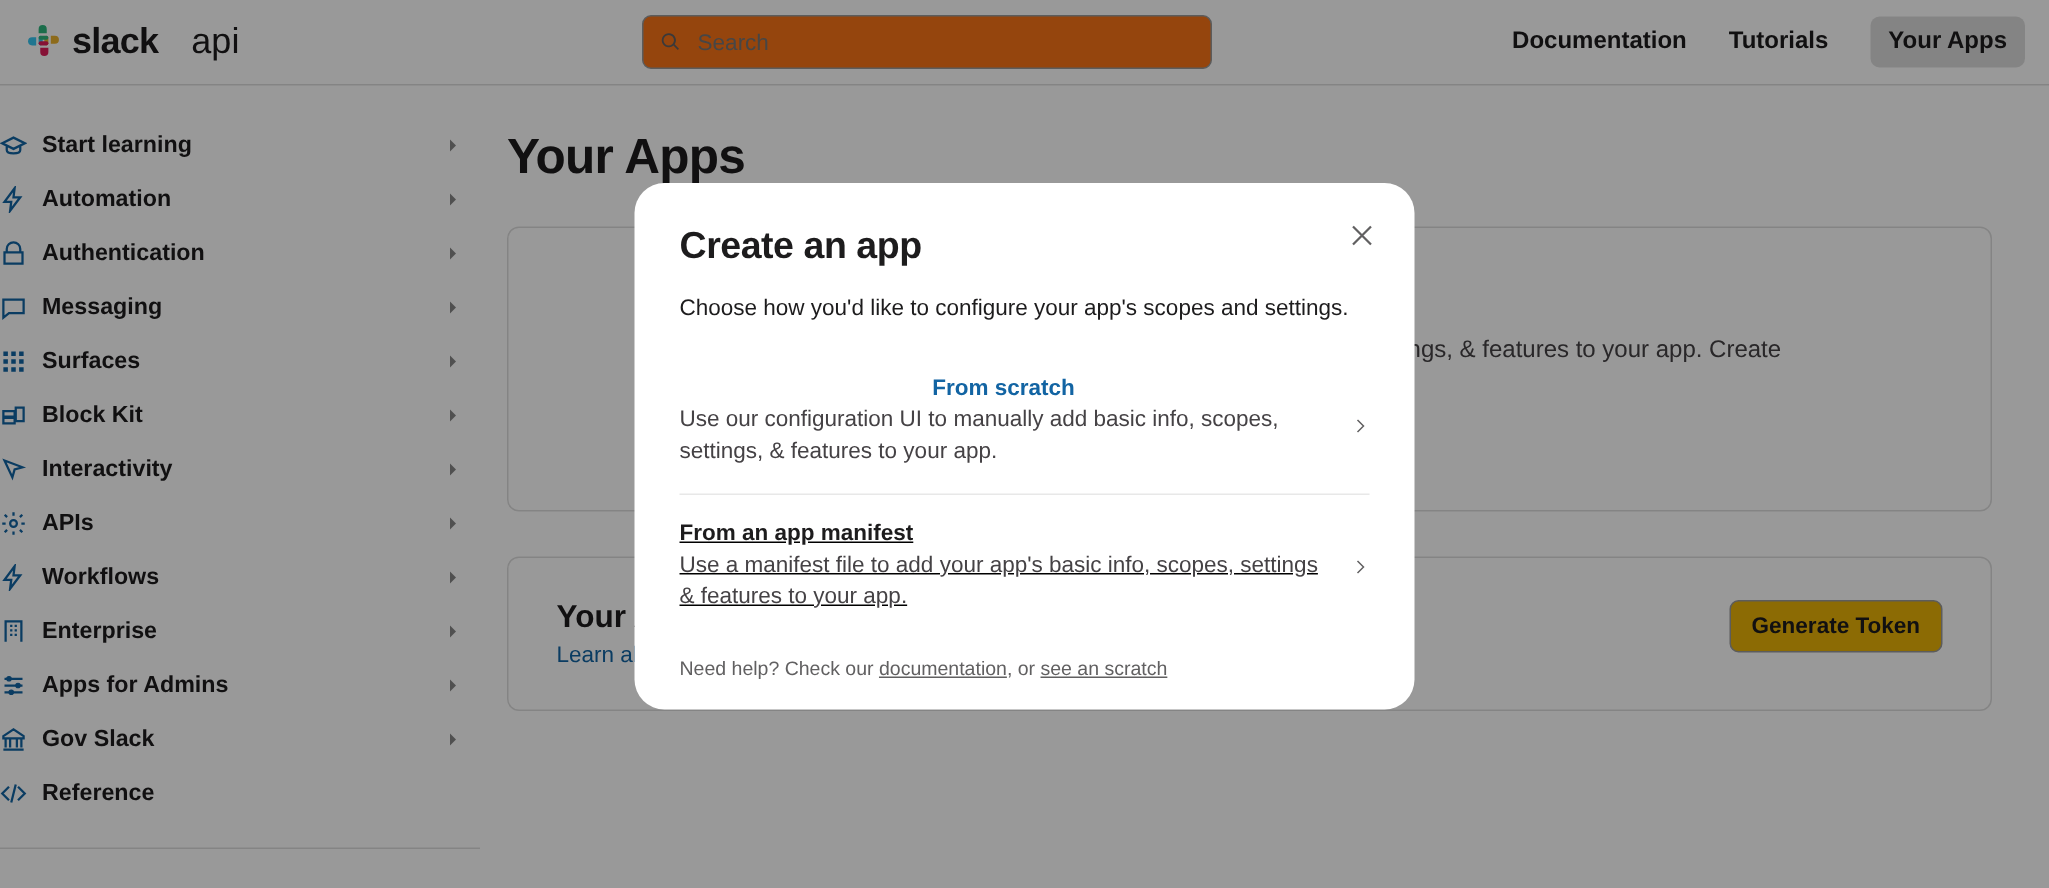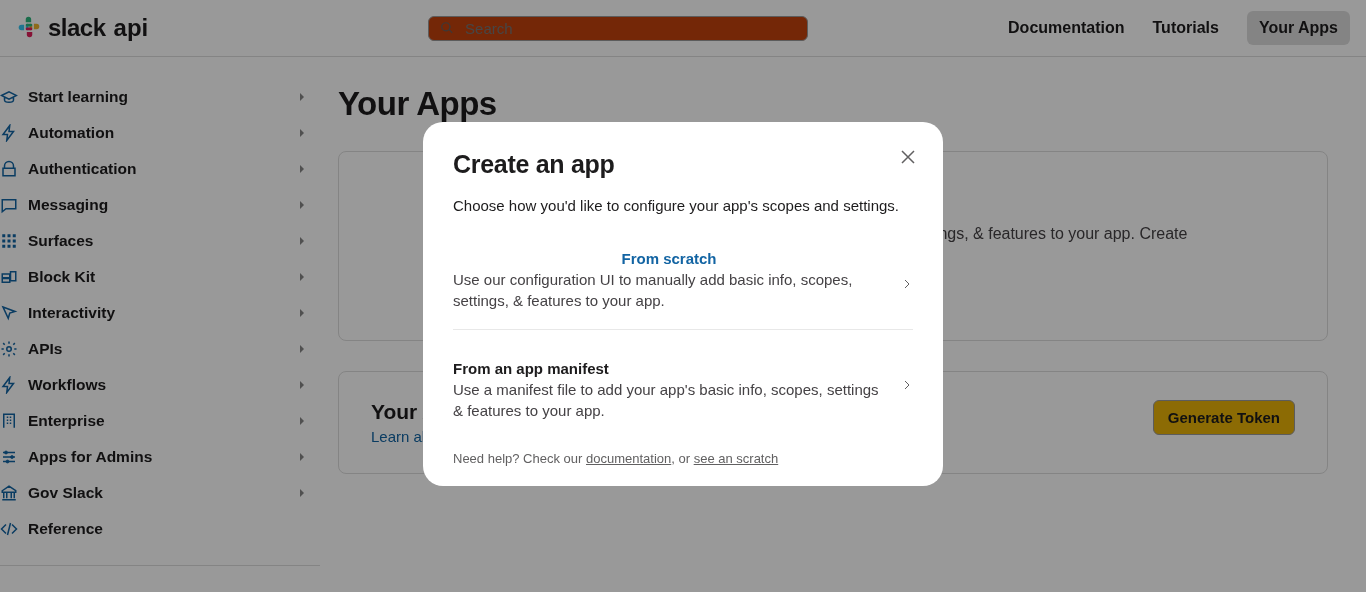--- a/index.html
+++ b/index.html
@@ -17,36 +17,36 @@
       display: flex;
       align-items: center;
       padding: 0 16px;
     }
     .logo-wrap {
       display: flex;
       gap: 6px;
     }
     .slack-logo { width: 26px; height: 26px; }
     .logo-text { font-size: 24px; font-weight: 900; color: #1d1c1d; letter-spacing: -0.5px; }
-    .logo-api { font-size: 24px; font-weight: 700; color: #1d1c1d; margin-left: 2px; }
+    .logo-api { font-size: 24px; font-weight: 400; color: #1d1c1d; margin-left: 16px; }
     .search-wrap {
       margin-left: auto;
       margin-right: 24px;
       width: 380px;
       position: relative;
       left: -176px;
     }
     .search-input {
       width: 100%;
-      height: 25px;
+      height: 36px;
       border: 1px solid #999;
       border-radius: 6px;
       padding: 0 12px 0 36px;
       font-size: 15px;
-      background: #c2410c;
+      background: #f97316;
     }
     .search-icon {
       position: absolute; left: 12px; top: 50%; transform: translateY(-50%);
       width: 14px; height: 14px;
       fill: #616061;
     }
     .nav-links { display: flex; align-items: center; gap: 28px; }
     .nav-link { font-size: 16px; font-weight: 700; color: #1d1c1d; cursor: pointer; }
     .nav-link.active {
       background: #ddd; padding: 8px 12px; border-radius: 6px;
@@ -130,21 +130,21 @@
       position: absolute; top: 26px; right: 26px;
       width: 18px; height: 18px; cursor: pointer;
       stroke: #616061; stroke-width: 2;
     }
     .modal-sub { font-size: 15px; color: #1d1c1d; margin-bottom: 24px; }
     .opt {
       padding: 12px 28px 18px 0;
       position: relative;
       cursor: pointer;
     }
-    .opt + .opt { border-top: 1px solid #e8e8e8; padding-top: 30px; }
+    .opt + .opt { border-top: 1px solid #e8e8e8; padding-top: 17px; text-decoration: underline; }
     .opt-title { font-size: 15px; font-weight: 700; margin-bottom: 2px;}
     .opt-title.blue { color: #1264a3; text-align: center; }
     .opt-title.dark { color: #1d1c1d; }
     .opt-desc { font-size: 15px; color: #454245; line-height: 1.4;}
     .opt-chev {
       position: absolute; right: 0; top: 50%; transform: translateY(-50%);
       width: 12px; height: 12px;
       stroke: #616061; stroke-width: 2; fill: none;
     }
     .opt:first-child .opt-chev { stroke: #1d1c1d; }

